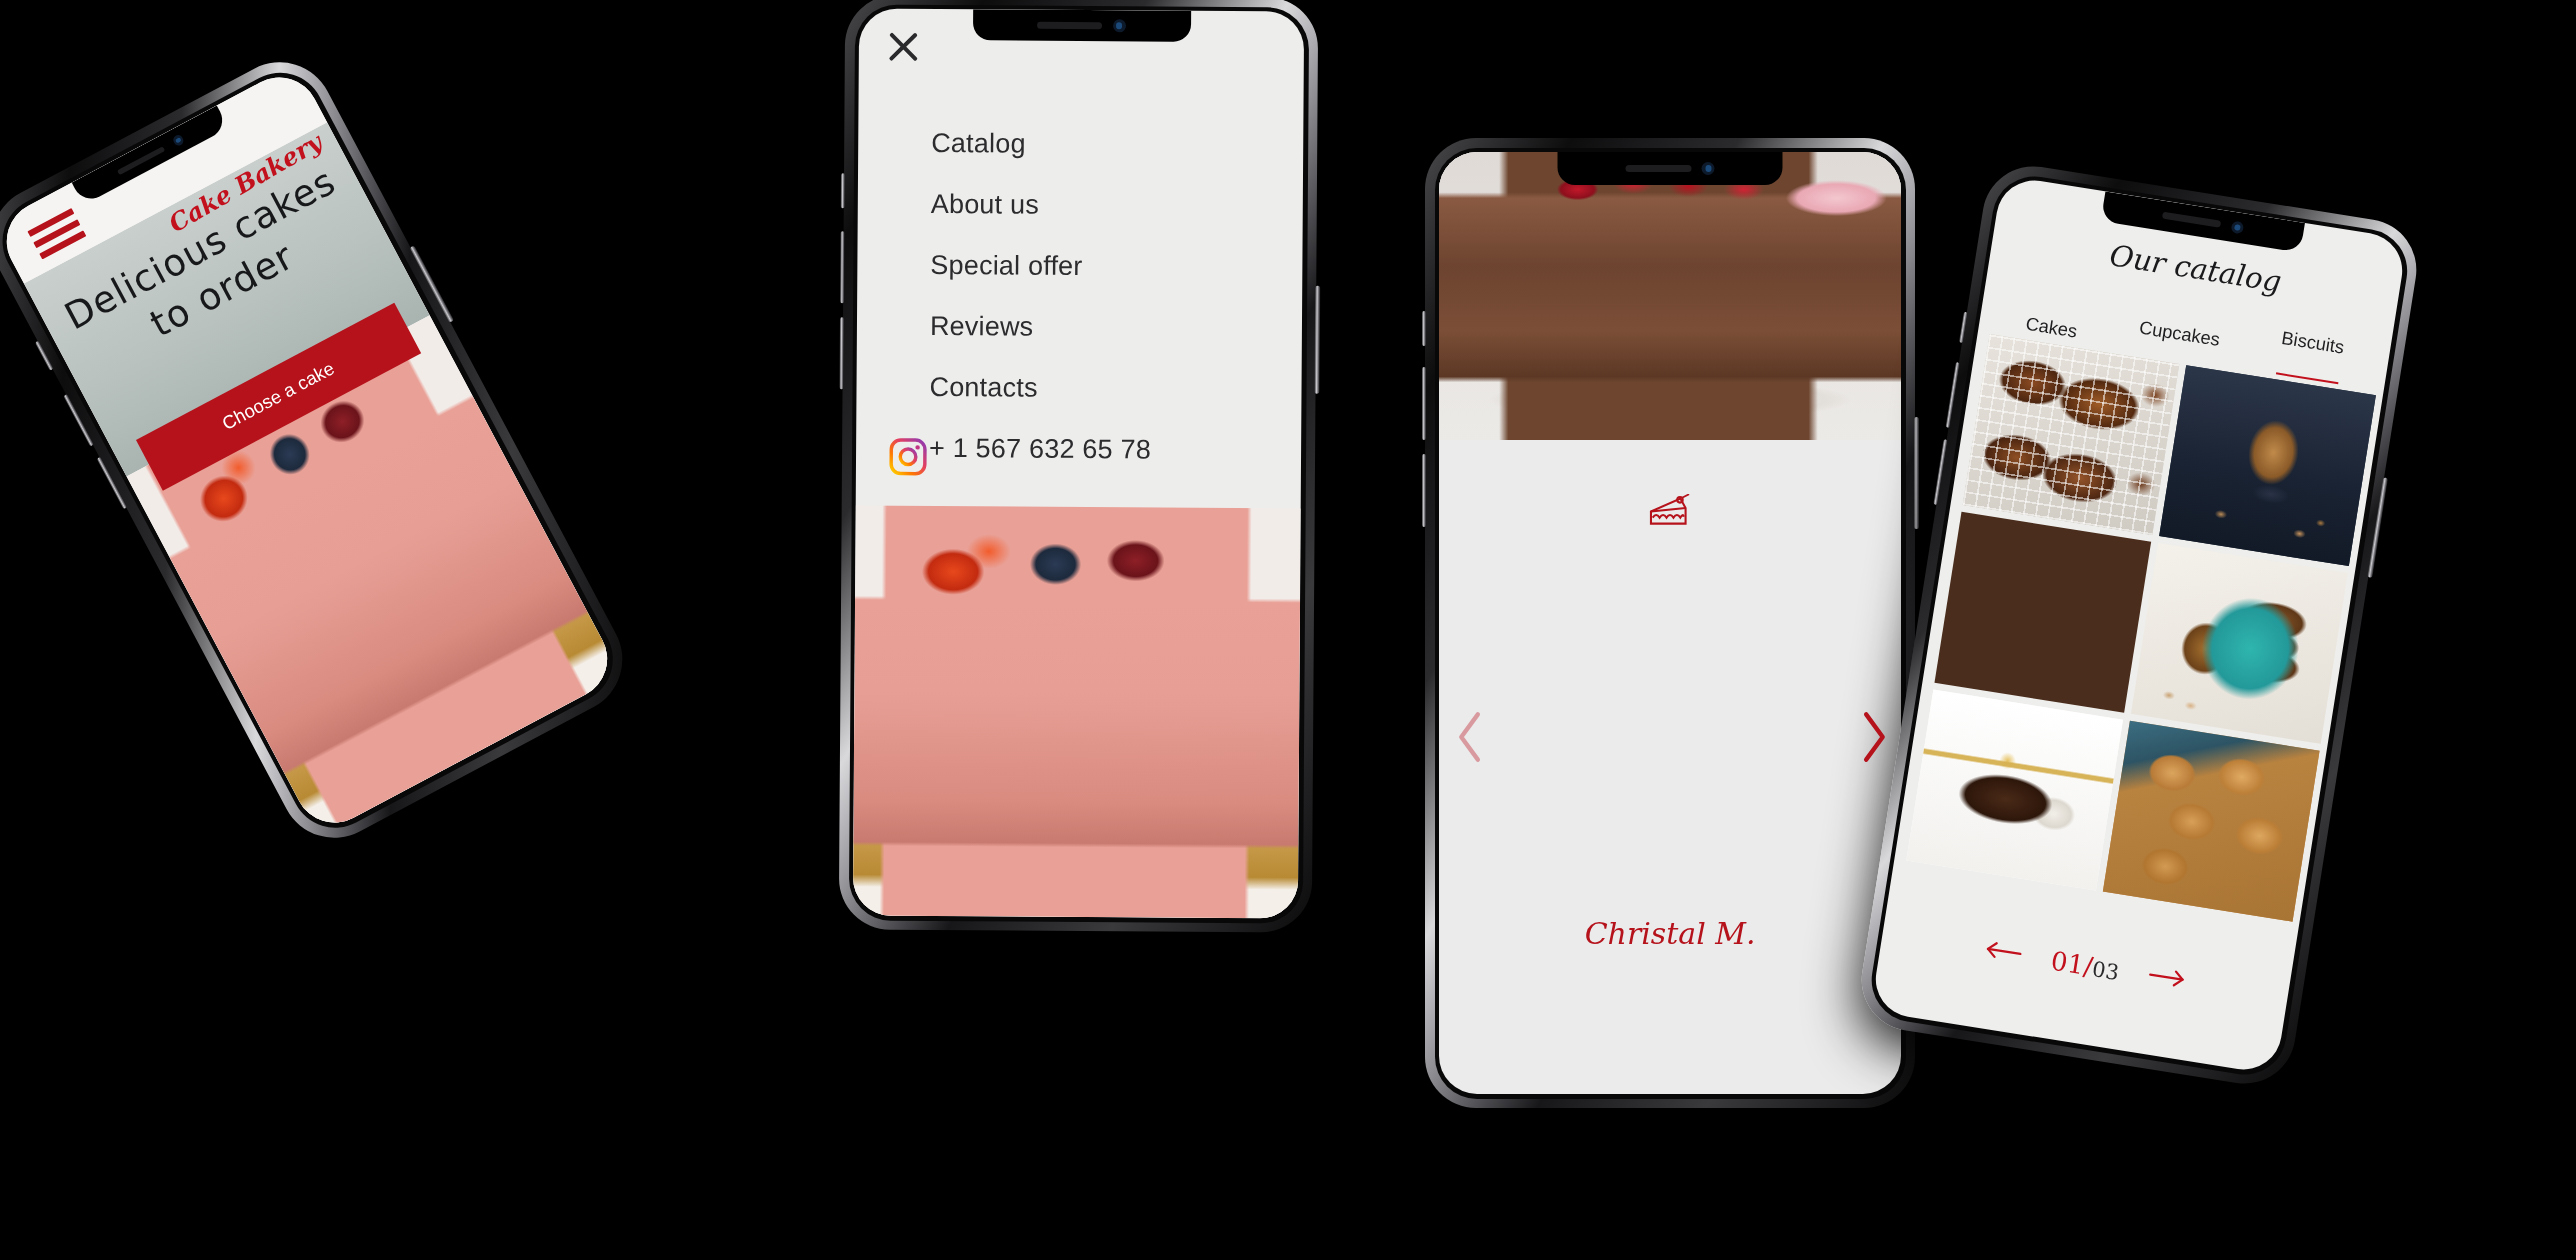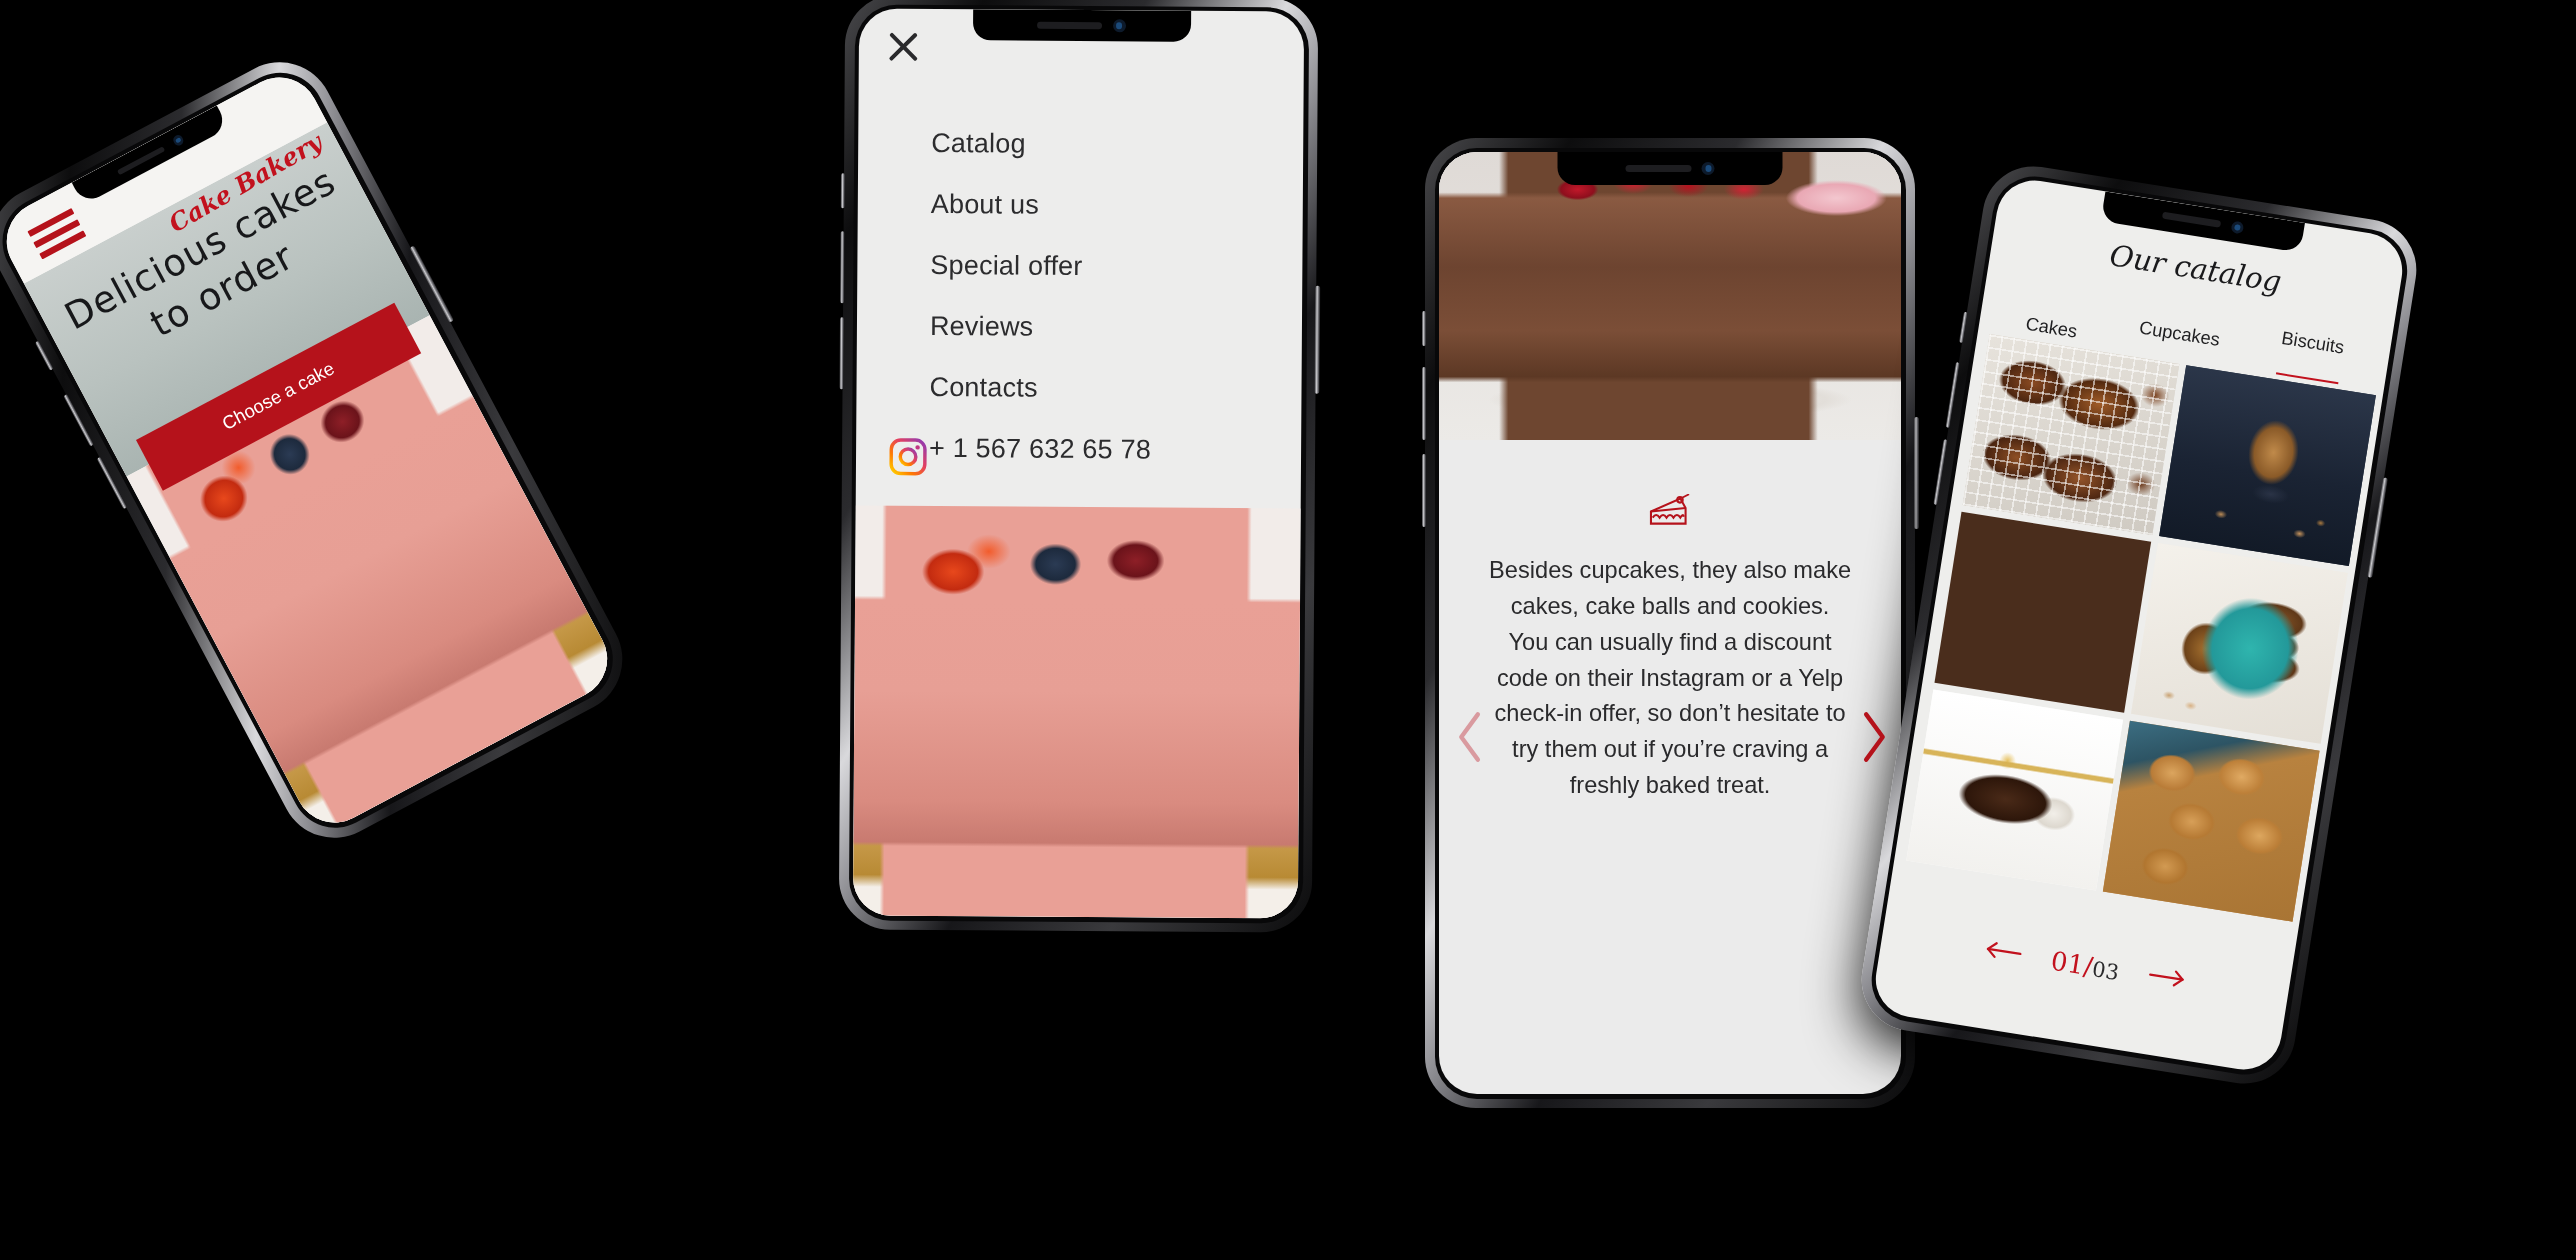--- a/index.html
+++ b/index.html
@@ -294,22 +294,22 @@
         <div class="p3-icon">
           <svg width="45" height="35" viewBox="0 0 52 40" fill="none" stroke="#b5121b" stroke-width="2.4">
             <path d="M4 20 L38 5 L44 16 L44 34 L4 34 Z"></path>
             <path d="M4 20 L44 16"></path>
             <path d="M6 27 q4 -6 8 0 q4 -6 8 0 q4 -6 8 0 q4 -6 8 0 q3 -5 4 -1"></path>
             <circle cx="37.5" cy="6.5" r="3.2"></circle>
             <path d="M40 4 L48 0" stroke-width="2"></path>
           </svg>
         </div>
 
-        <div class="p3-text">Besides cupcakes, they also make cakes, cake balls and cookies. You can usually find a discount code on their Instagram or a Yelp check-in offer, so don’t hesitate to try them out if you’re craving a freshly baked treat.</div>
-
+
+        <div class="p3-sign">Christal M.</div>
 
         <div class="p3-arrow left">
           <svg width="30" height="54" viewBox="0 0 34 62" fill="none" stroke="#d99a9f" stroke-width="5" stroke-linecap="round" stroke-linejoin="round">
             <path d="M26 5 L7 31 L26 57"></path>
           </svg>
         </div>
         <div class="p3-arrow right">
           <svg width="30" height="54" viewBox="0 0 34 62" fill="none" stroke="#b5121b" stroke-width="5" stroke-linecap="round" stroke-linejoin="round">
             <path d="M8 5 L27 31 L8 57"></path>
           </svg>

